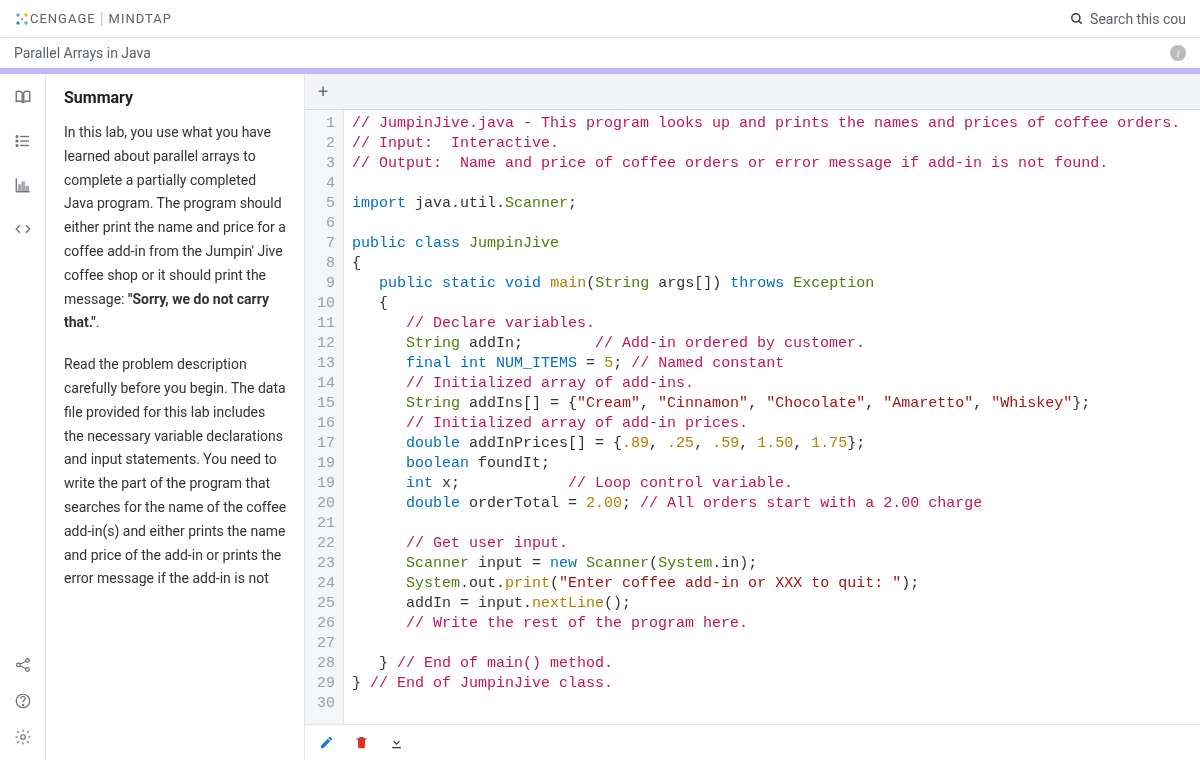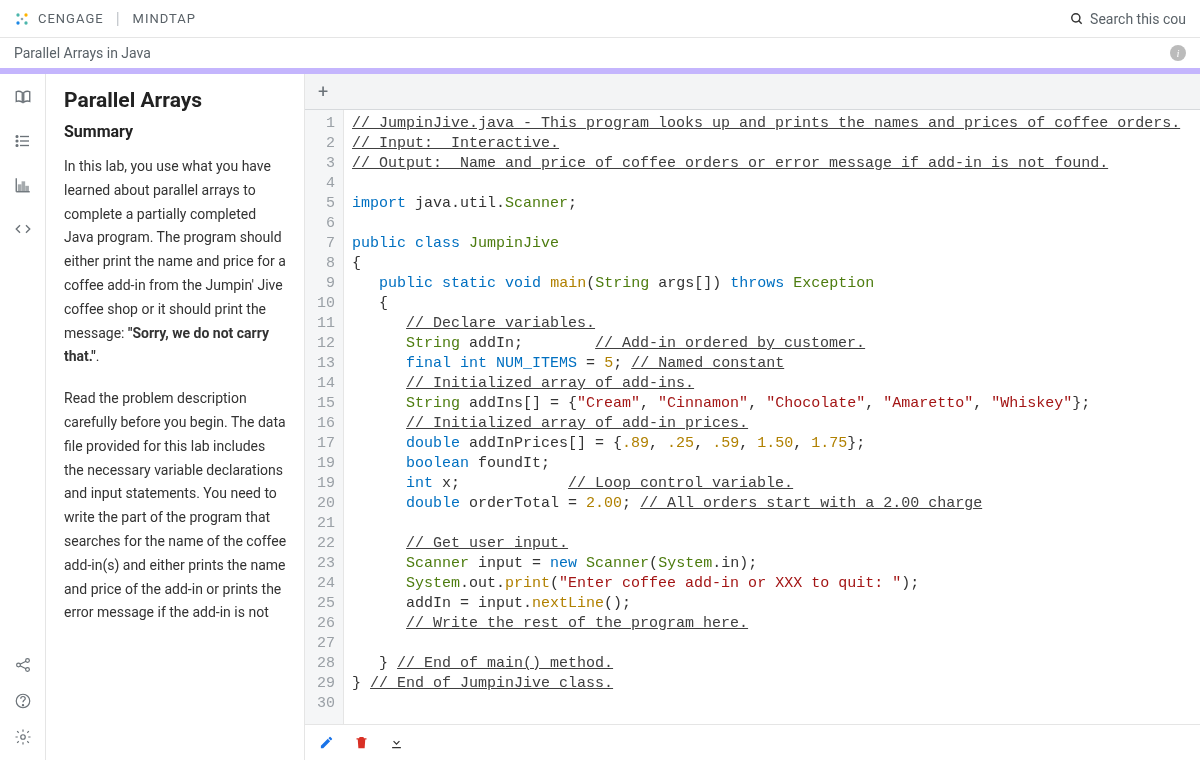--- a/index.html
+++ b/index.html
@@ -1,18 +1,18 @@
 <!DOCTYPE html>
 <html><head>
 <meta charset="utf-8">
 <style>
 * { box-sizing: border-box; margin: 0; padding: 0; }
 body { font-family: -apple-system, BlinkMacSystemFont, "Segoe UI", Roboto, Arial, sans-serif; background: #fff; color: #333; overflow: hidden; }
 .topbar { display: flex; align-items: center; justify-content: space-between; height: 38px; padding: 0 14px; border-bottom: 1px solid #e5e5e5; }
-.brand { display: flex; align-items: center; gap: 8px; color: #5a6268; font-size: 13px; letter-spacing: 1px; }
+.brand { display: flex; align-items: center; gap: 0; color: #5a6268; font-size: 13px; letter-spacing: 1px; }
 .brand-logo { width: 16px; height: 16px; }
 .brand-sep { color: #c0c5c9; font-size: 16px; margin: 0 4px; }
 .search-area { display: flex; align-items: center; gap: 6px; color: #5a6268; font-size: 14px; }
 .search-icon { width: 14px; height: 14px; }
 .subheader { display: flex; align-items: center; justify-content: space-between; height: 36px; padding: 0 14px; border-bottom: 6px solid #c4b5fd; color: #5a6268; font-size: 14px; }
 .info-icon { width: 16px; height: 16px; border-radius: 50%; background: #bbb; color: #fff; display: flex; align-items: center; justify-content: center; font-size: 11px; font-style: italic; font-family: serif; }
 .main { display: flex; height: calc(760px - 74px); }
 .rail { width: 46px; border-right: 1px solid #e5e5e5; display: flex; flex-direction: column; align-items: center; padding-top: 14px; gap: 26px; color: #6b7278; }
 .rail-bottom { margin-top: auto; display: flex; flex-direction: column; align-items: center; gap: 18px; padding-bottom: 14px; }
 .rail svg { width: 18px; height: 18px; cursor: pointer; }
@@ -23,21 +23,21 @@
 .content-pane p strong { font-weight: 700; }
 .editor-pane { flex: 1; display: flex; flex-direction: column; border-left: 1px solid #e5e5e5; min-width: 0; }
 .tabs { display: flex; align-items: center; height: 36px; background: #f3f4f5; border-bottom: 1px solid #d6d9dc; }
 .tab { height: 100%; display: flex; align-items: center; padding: 0 18px; background: #fff; border-right: 1px solid #d6d9dc; font-size: 13px; color: #333; }
 .tab-add { width: 36px; display: flex; align-items: center; justify-content: center; font-size: 18px; color: #6b7278; cursor: pointer; }
 .code-area { flex: 1; display: flex; overflow: auto; font-family: "Consolas", "Menlo", "Courier New", monospace; font-size: 15px; line-height: 20px; }
 .gutter { background: #f5f6f7; color: #9aa0a6; text-align: right; padding: 4px 8px 4px 12px; user-select: none; border-right: 1px solid #e5e5e5; }
 .gutter div { height: 20px; }
 .code { padding: 4px 8px; white-space: pre; color: #333; }
 .code div { height: 20px; }
-.tok-comment { color: #404040; text-decoration: underline; }
+.tok-comment { color: #be185d; }
 .tok-keyword { color: #0070c1; }
 .tok-type { color: #0070c1; }
 .tok-method { color: #b08000; }
 .tok-string { color: #a31515; }
 .tok-number { color: #b08000; }
 .tok-class { color: #4d7c0f; }
 .tok-const { color: #0070c1; }
 .toolbar { height: 36px; border-top: 1px solid #e5e5e5; display: flex; align-items: center; gap: 20px; padding: 0 14px; color: #5a6268; }
 .toolbar svg { width: 15px; height: 15px; cursor: pointer; }
 .pencil { color: #1a73e8; }
@@ -112,21 +112,20 @@
           <circle cx="12" cy="17.5" r="0.8" fill="currentColor"></circle>
         </svg>
       <svg viewBox="0 0 24 24" fill="none" stroke="currentColor" stroke-width="1.6">
           <circle cx="12" cy="12" r="3"></circle>
           <path d="M12 2v3M12 19v3M4.2 4.2l2.1 2.1M17.7 17.7l2.1 2.1M2 12h3M19 12h3M4.2 19.8l2.1-2.1M17.7 6.3l2.1-2.1"></path>
         </svg>
     </div>
   </div>
 
   <div class="content-pane">
-    <h1>Parallel Arrays</h1>
     <h2>Summary</h2>
     <p><span>In this lab, you use what you have learned about parallel arrays to complete a partially completed Java program. The program should either print the name and price for a coffee add-in from the Jumpin' Jive coffee shop or it should print the message: </span><strong>"Sorry, we do not carry that."</strong><span>.</span></p>
     <p>Read the problem description carefully before you begin. The data file provided for this lab includes the necessary variable declarations and input statements. You need to write the part of the program that searches for the name of the coffee add-in(s) and either prints the name and price of the add-in or prints the error message if the add-in is not</p>
   </div>
 
   <div class="editor-pane">
     <div class="tabs">
       <div class="tab-add">+</div>
     </div>
     <div class="code-area">

